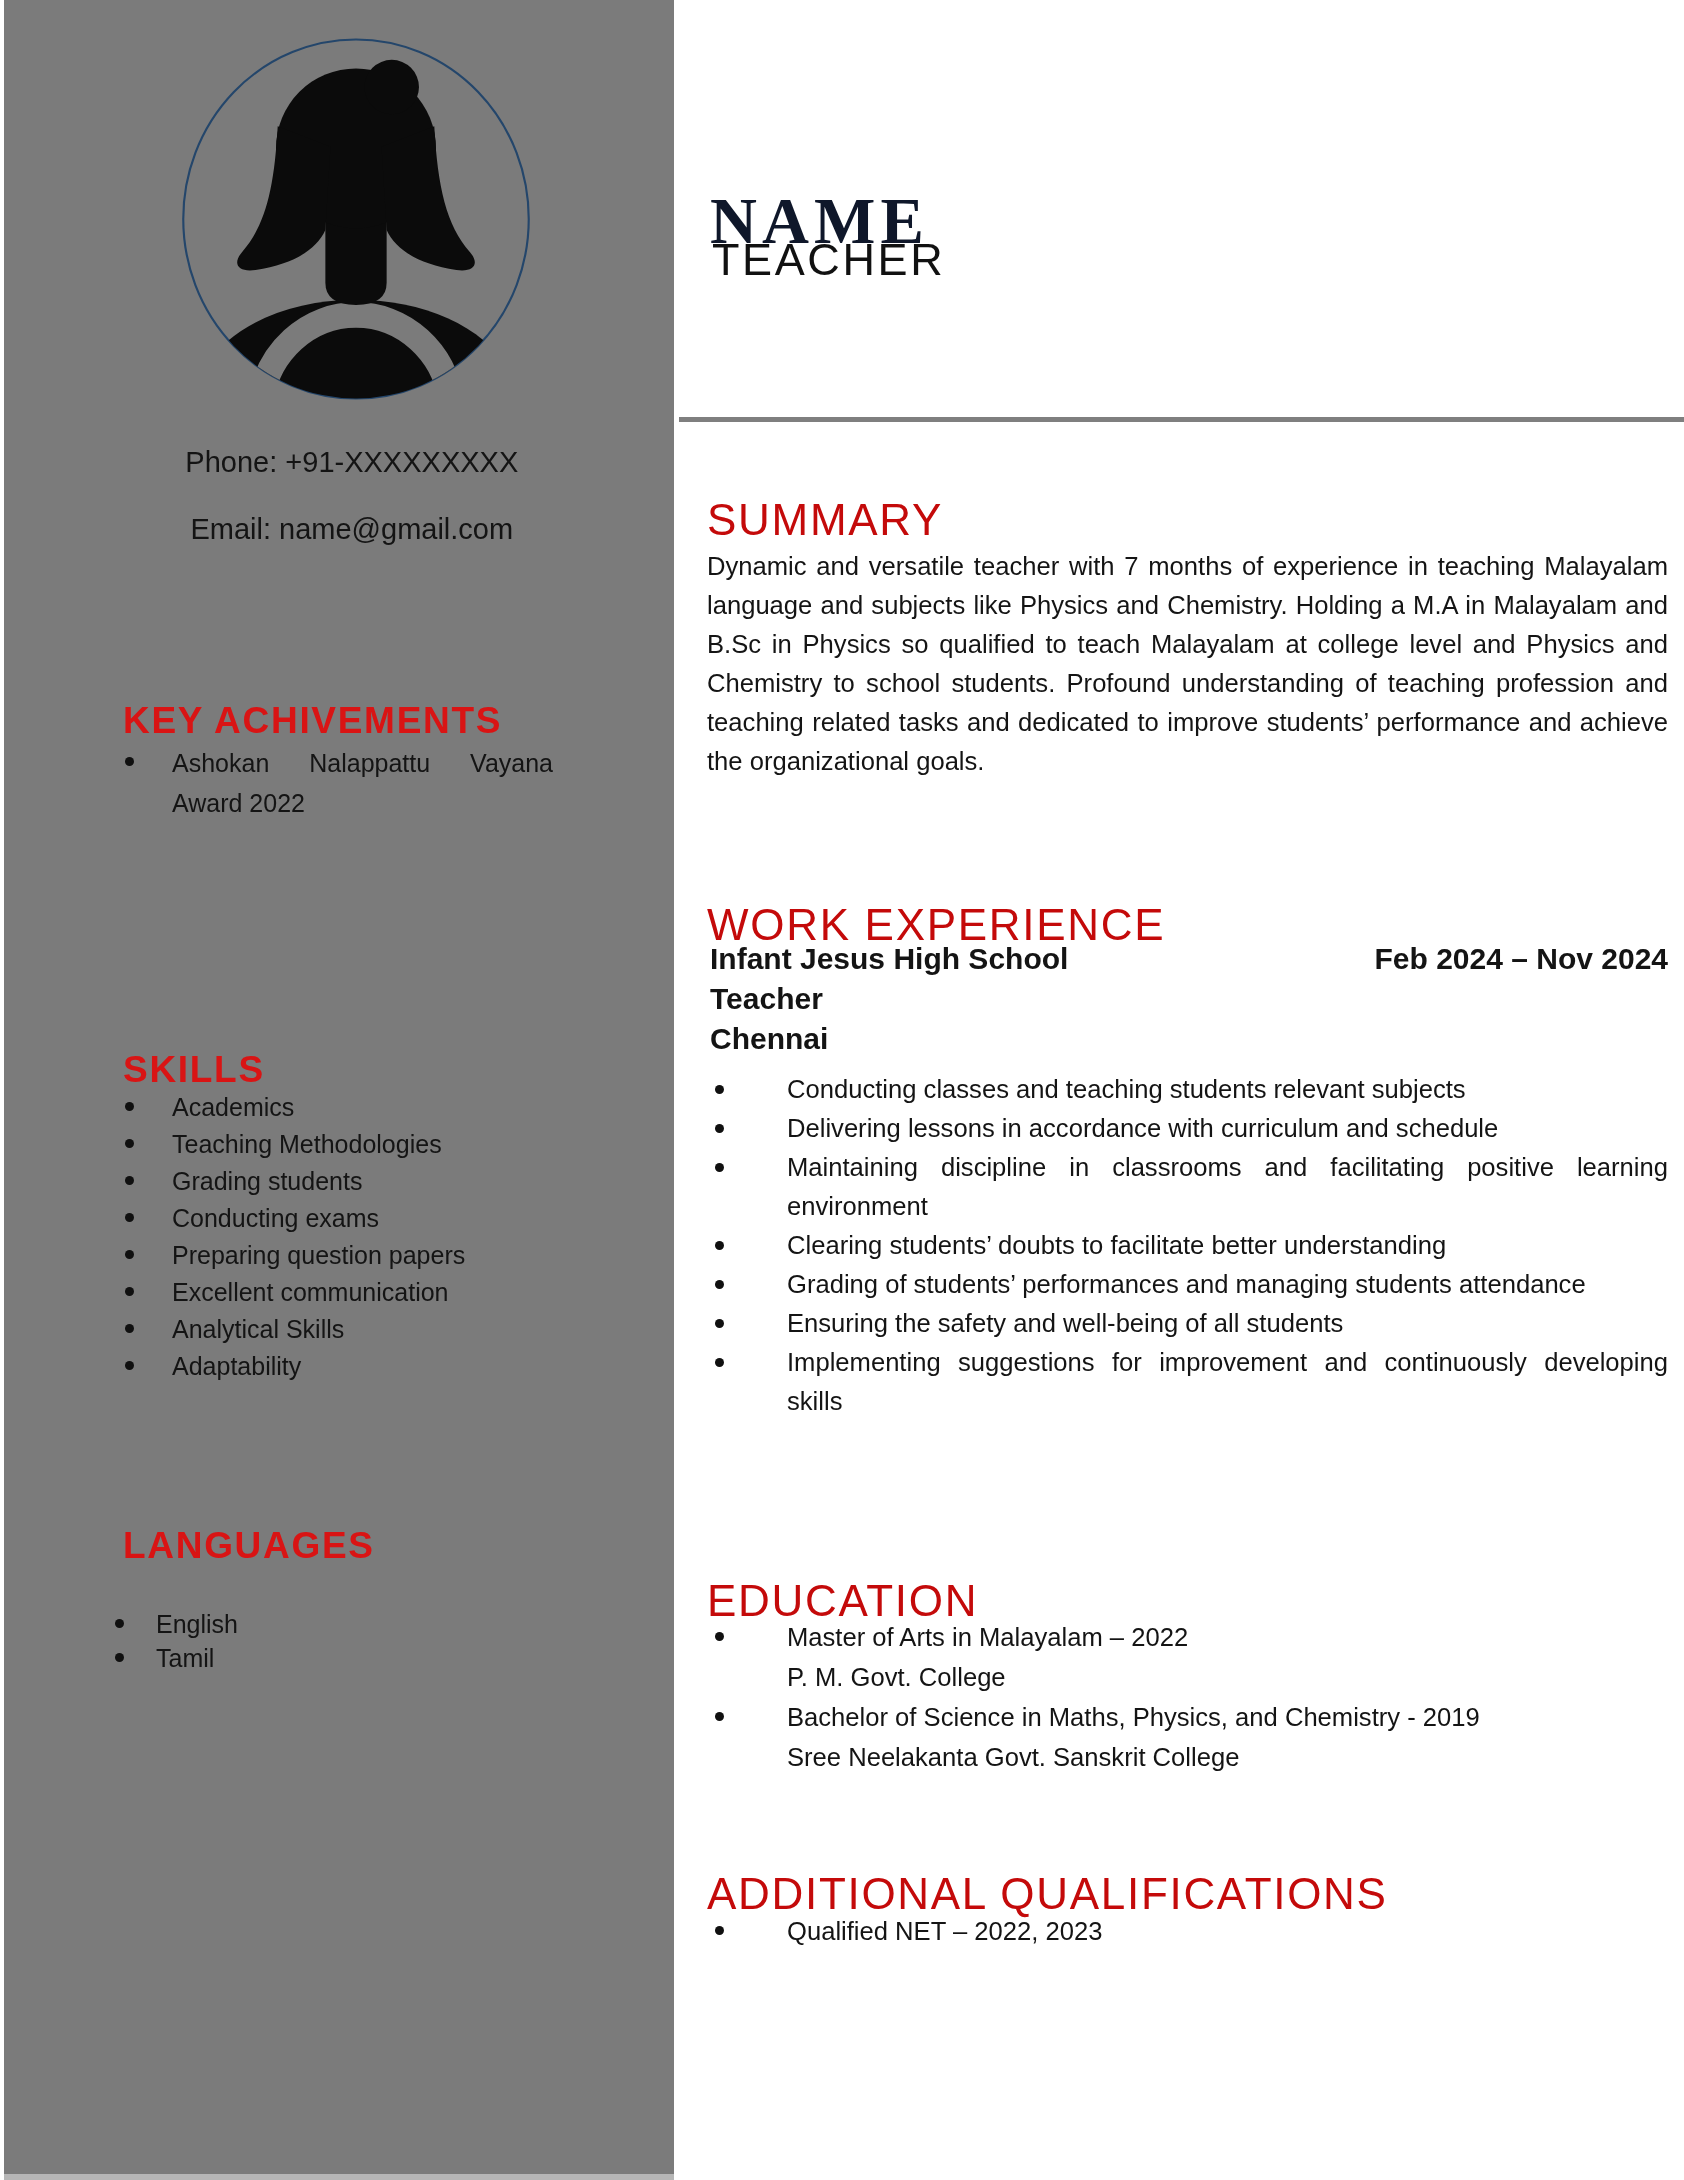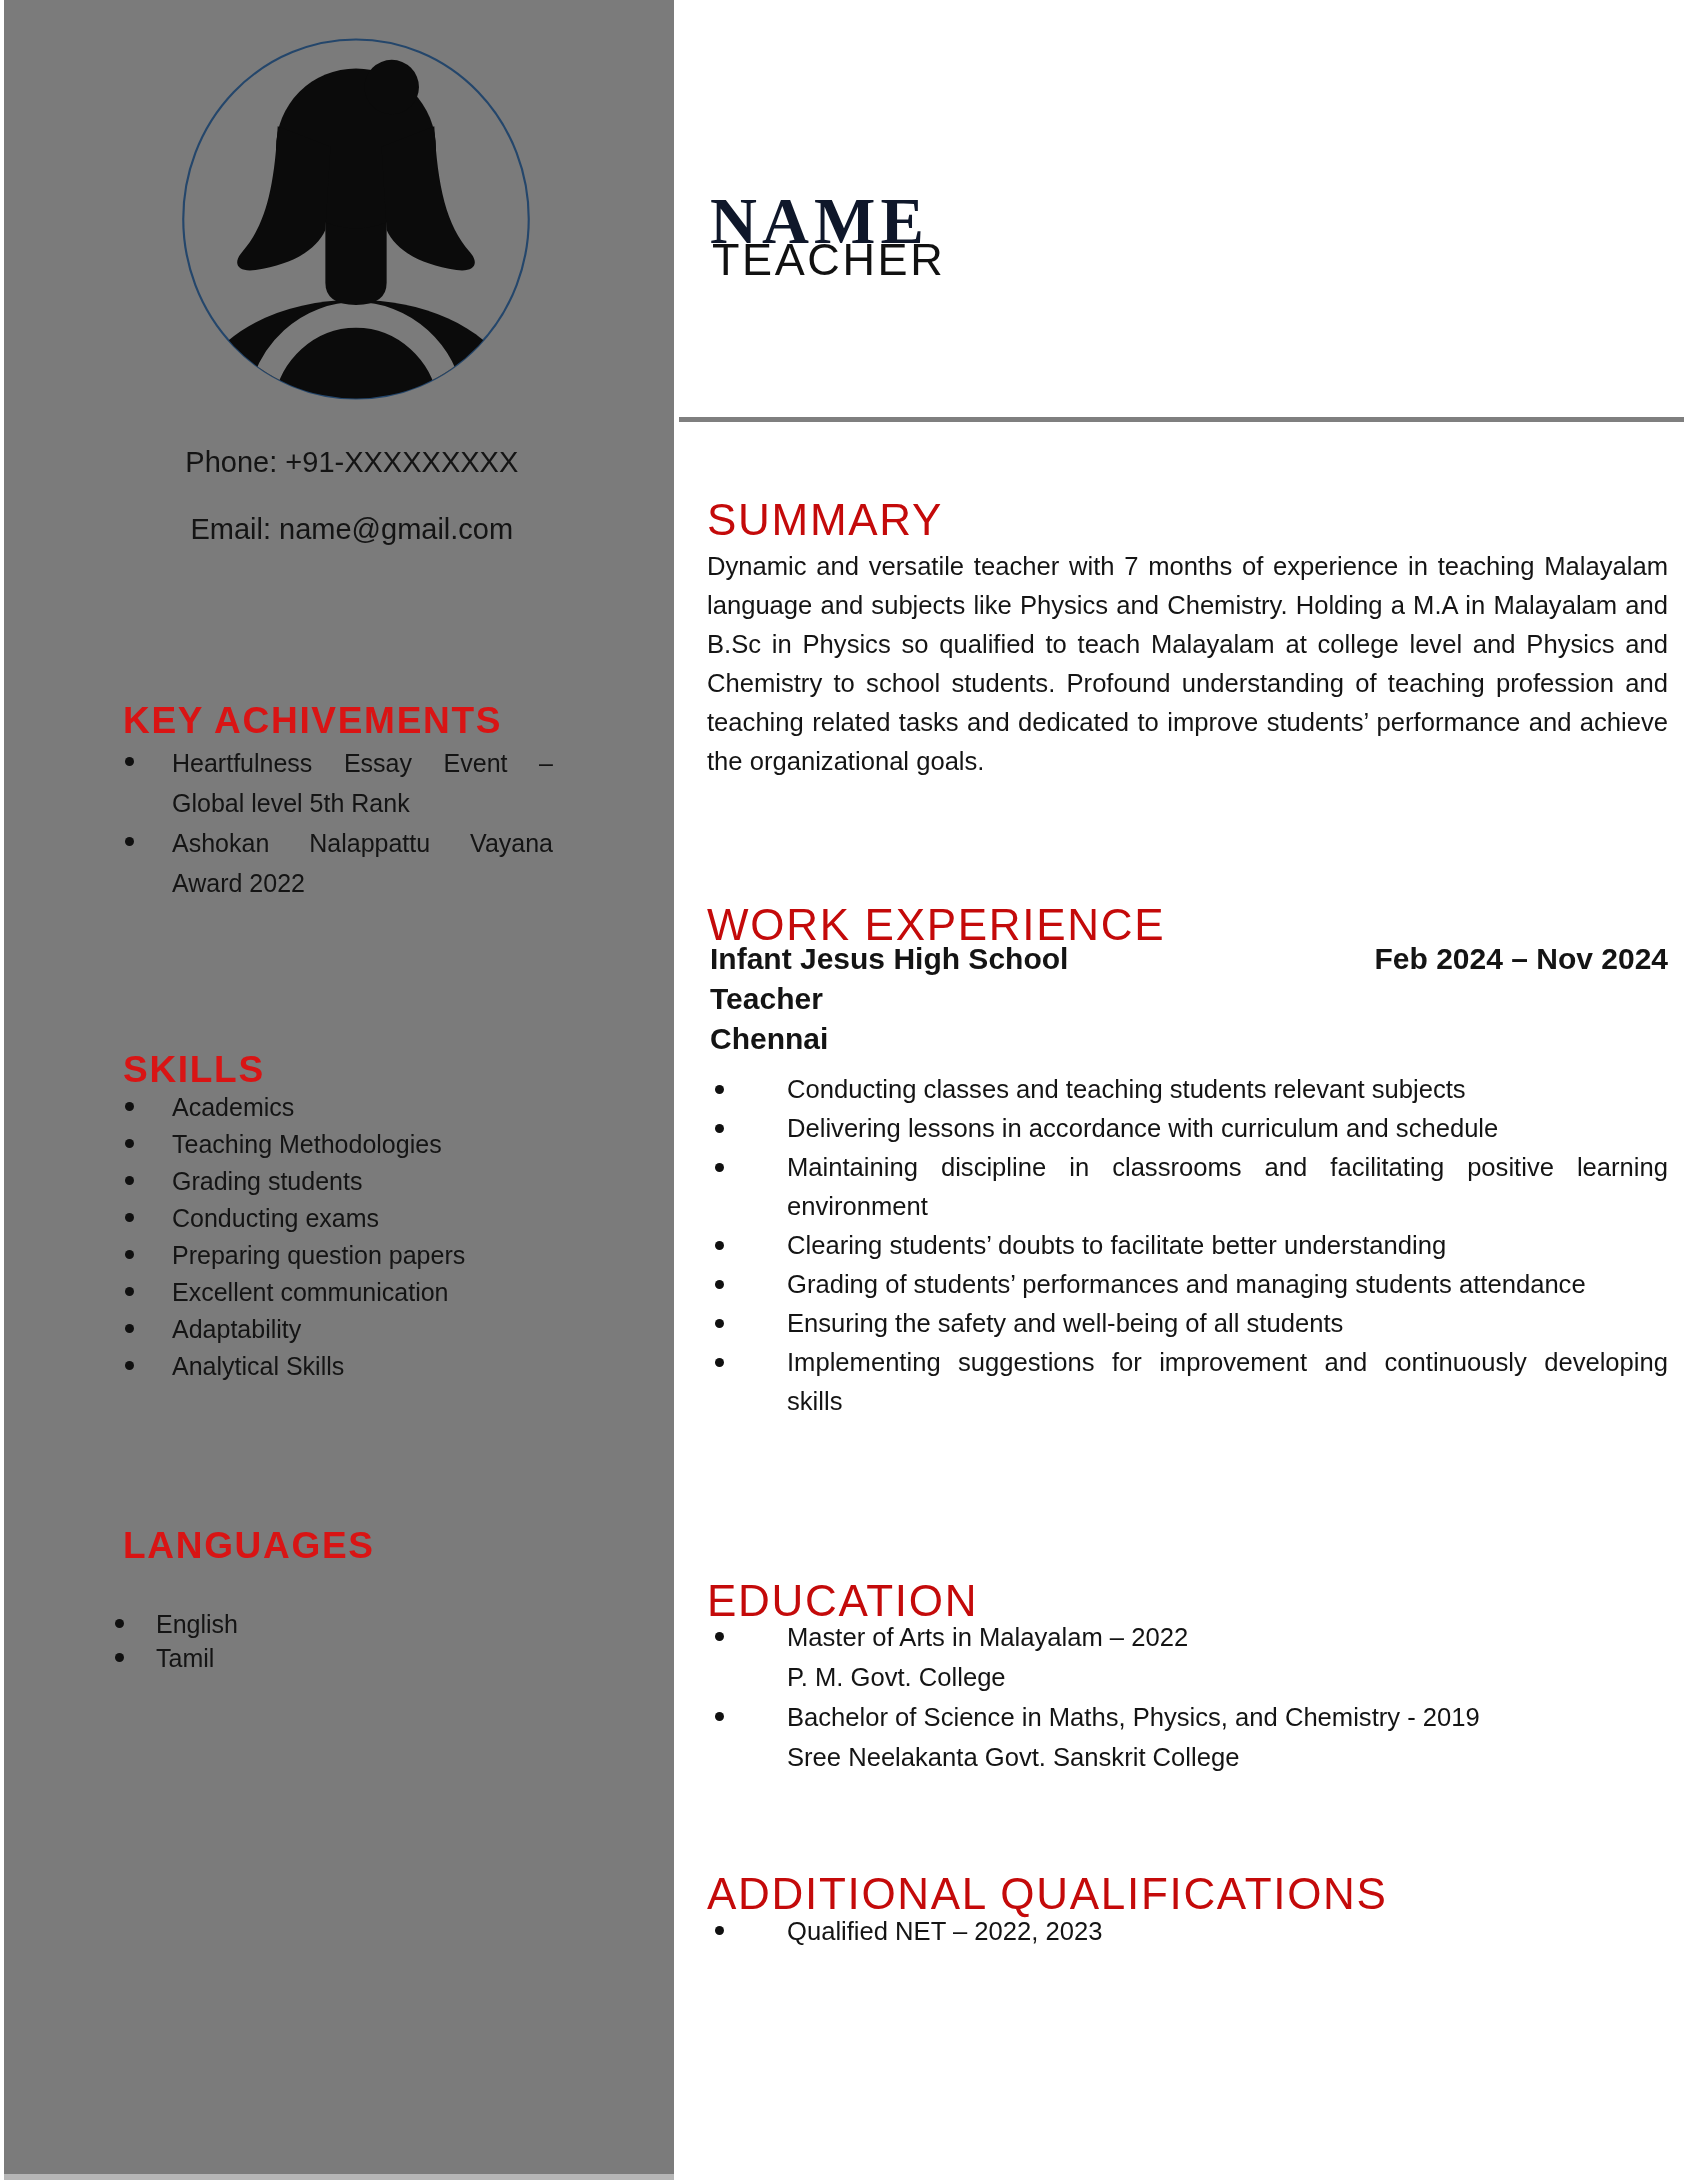--- a/index.html
+++ b/index.html
@@ -124,34 +124,33 @@
       <path d="M 116 106 C 112 178 102 222 74 254 C 62 268 70 278 90 275 C 136 268 162 250 172 228 L 178 130 Z"></path>
       <path d="M 300 106 C 304 178 314 222 342 254 C 354 268 346 278 326 275 C 280 268 254 250 244 228 L 238 130 Z"></path>
     </g>
   </svg>
 
   <div class="contact-line contact-phone">Phone: +91-XXXXXXXXX</div>
   <div class="contact-line contact-email">Email: name@gmail.com</div>
 
   <h2 class="sb-h h-keyach">KEY ACHIVEMENTS</h2>
   <ul class="sb-list ach-list">
-    <li>Heartfulness Essay Event – Global level 5th Rank</li>
     <li>Ashokan Nalappattu Vayana Award 2022</li>
   </ul>
 
   <h2 class="sb-h h-skills">SKILLS</h2>
   <ul class="sb-list skills-list">
     <li>Academics</li>
     <li>Teaching Methodologies</li>
     <li>Grading students</li>
     <li>Conducting exams</li>
     <li>Preparing question papers</li>
     <li>Excellent communication</li>
+    <li>Analytical Skills</li>
     <li>Adaptability</li>
-    <li>Analytical Skills</li>
   </ul>
 
   <h2 class="sb-h h-langs">LANGUAGES</h2>
   <ul class="sb-list lang-list">
     <li>English</li>
     <li>Tamil</li>
   </ul>
 
 </aside>
 

